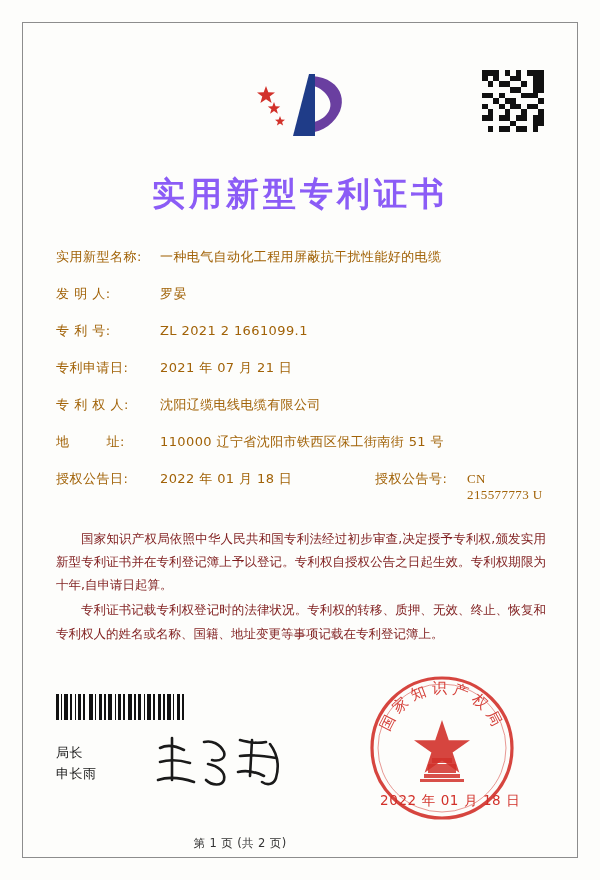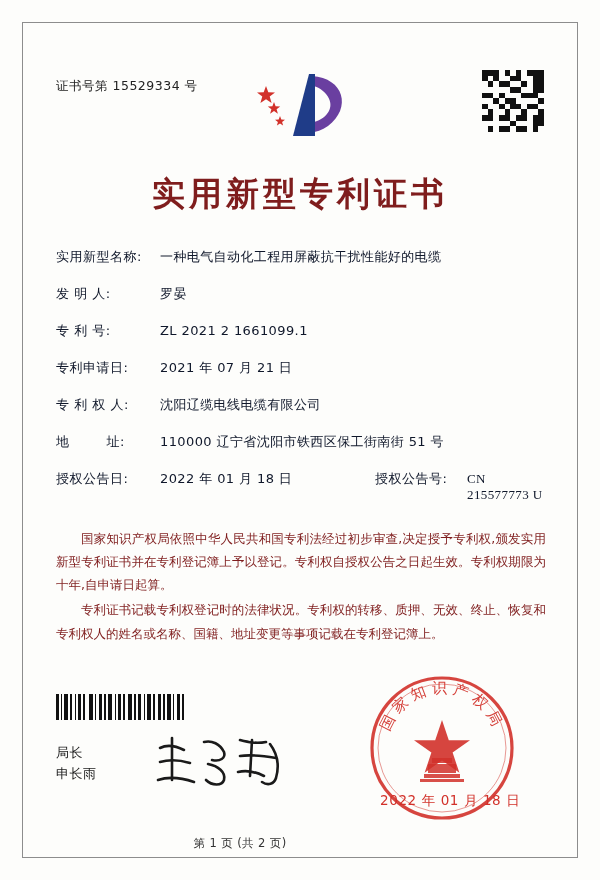--- a/index.html
+++ b/index.html
@@ -67,36 +67,36 @@
   .title {
     position: absolute;
     left: 0;
     top: 172px;
     width: 600px;
     text-align: center;
     font-family: "DejaVu Sans", sans-serif;
     font-size: 33px;
     font-weight: bold;
     letter-spacing: 4px;
-    color: #7f1d1d;
+    color: #8b5cf6;
   }
 
   .fields {
     position: absolute;
     left: 56px;
     top: 248px;
     width: 490px;
   }
   .field-row {
     display: flex;
     align-items: baseline;
     margin-bottom: 19px;
     font-family: "DejaVu Sans", sans-serif;
     font-size: 13px;
-    color: #0f172a;
+    color: #a16207;
   }
   .field-label {
     width: 104px;
     flex: 0 0 104px;
     letter-spacing: 0.5px;
     white-space: pre;
   }
   .field-value {
     flex: 1 1 auto;
     letter-spacing: 0.4px;
@@ -190,21 +190,20 @@
     letter-spacing: 0.4px;
   }
 </style>
 </head>
 <body>
 
 <div class="page">
 
   <div class="border-frame"></div>
 
-  <div class="cert-number">证书号第 15529334 号</div>
 
   <div class="logo">
     <svg width="110" height="80" viewBox="0 0 110 80">
 
       <path d="M60 10 C 92 12, 100 42, 76 60 C 70 64, 64 66, 58 67 L 62 56 C 76 52, 84 40, 74 28 C 70 23, 64 20, 58 19 Z" fill="#6a3fa0"></path>
 
       <path d="M57 8 L 63 8 L 63 70 L 41 70 Z" fill="#1f3c88"></path>
 
       <g fill="#d2312a">
         <polygon points="14,20 16.3,26.3 23,26.5 17.7,30.6 19.6,37.1 14,33.2 8.4,37.1 10.3,30.6 5,26.5 11.7,26.3"></polygon>

